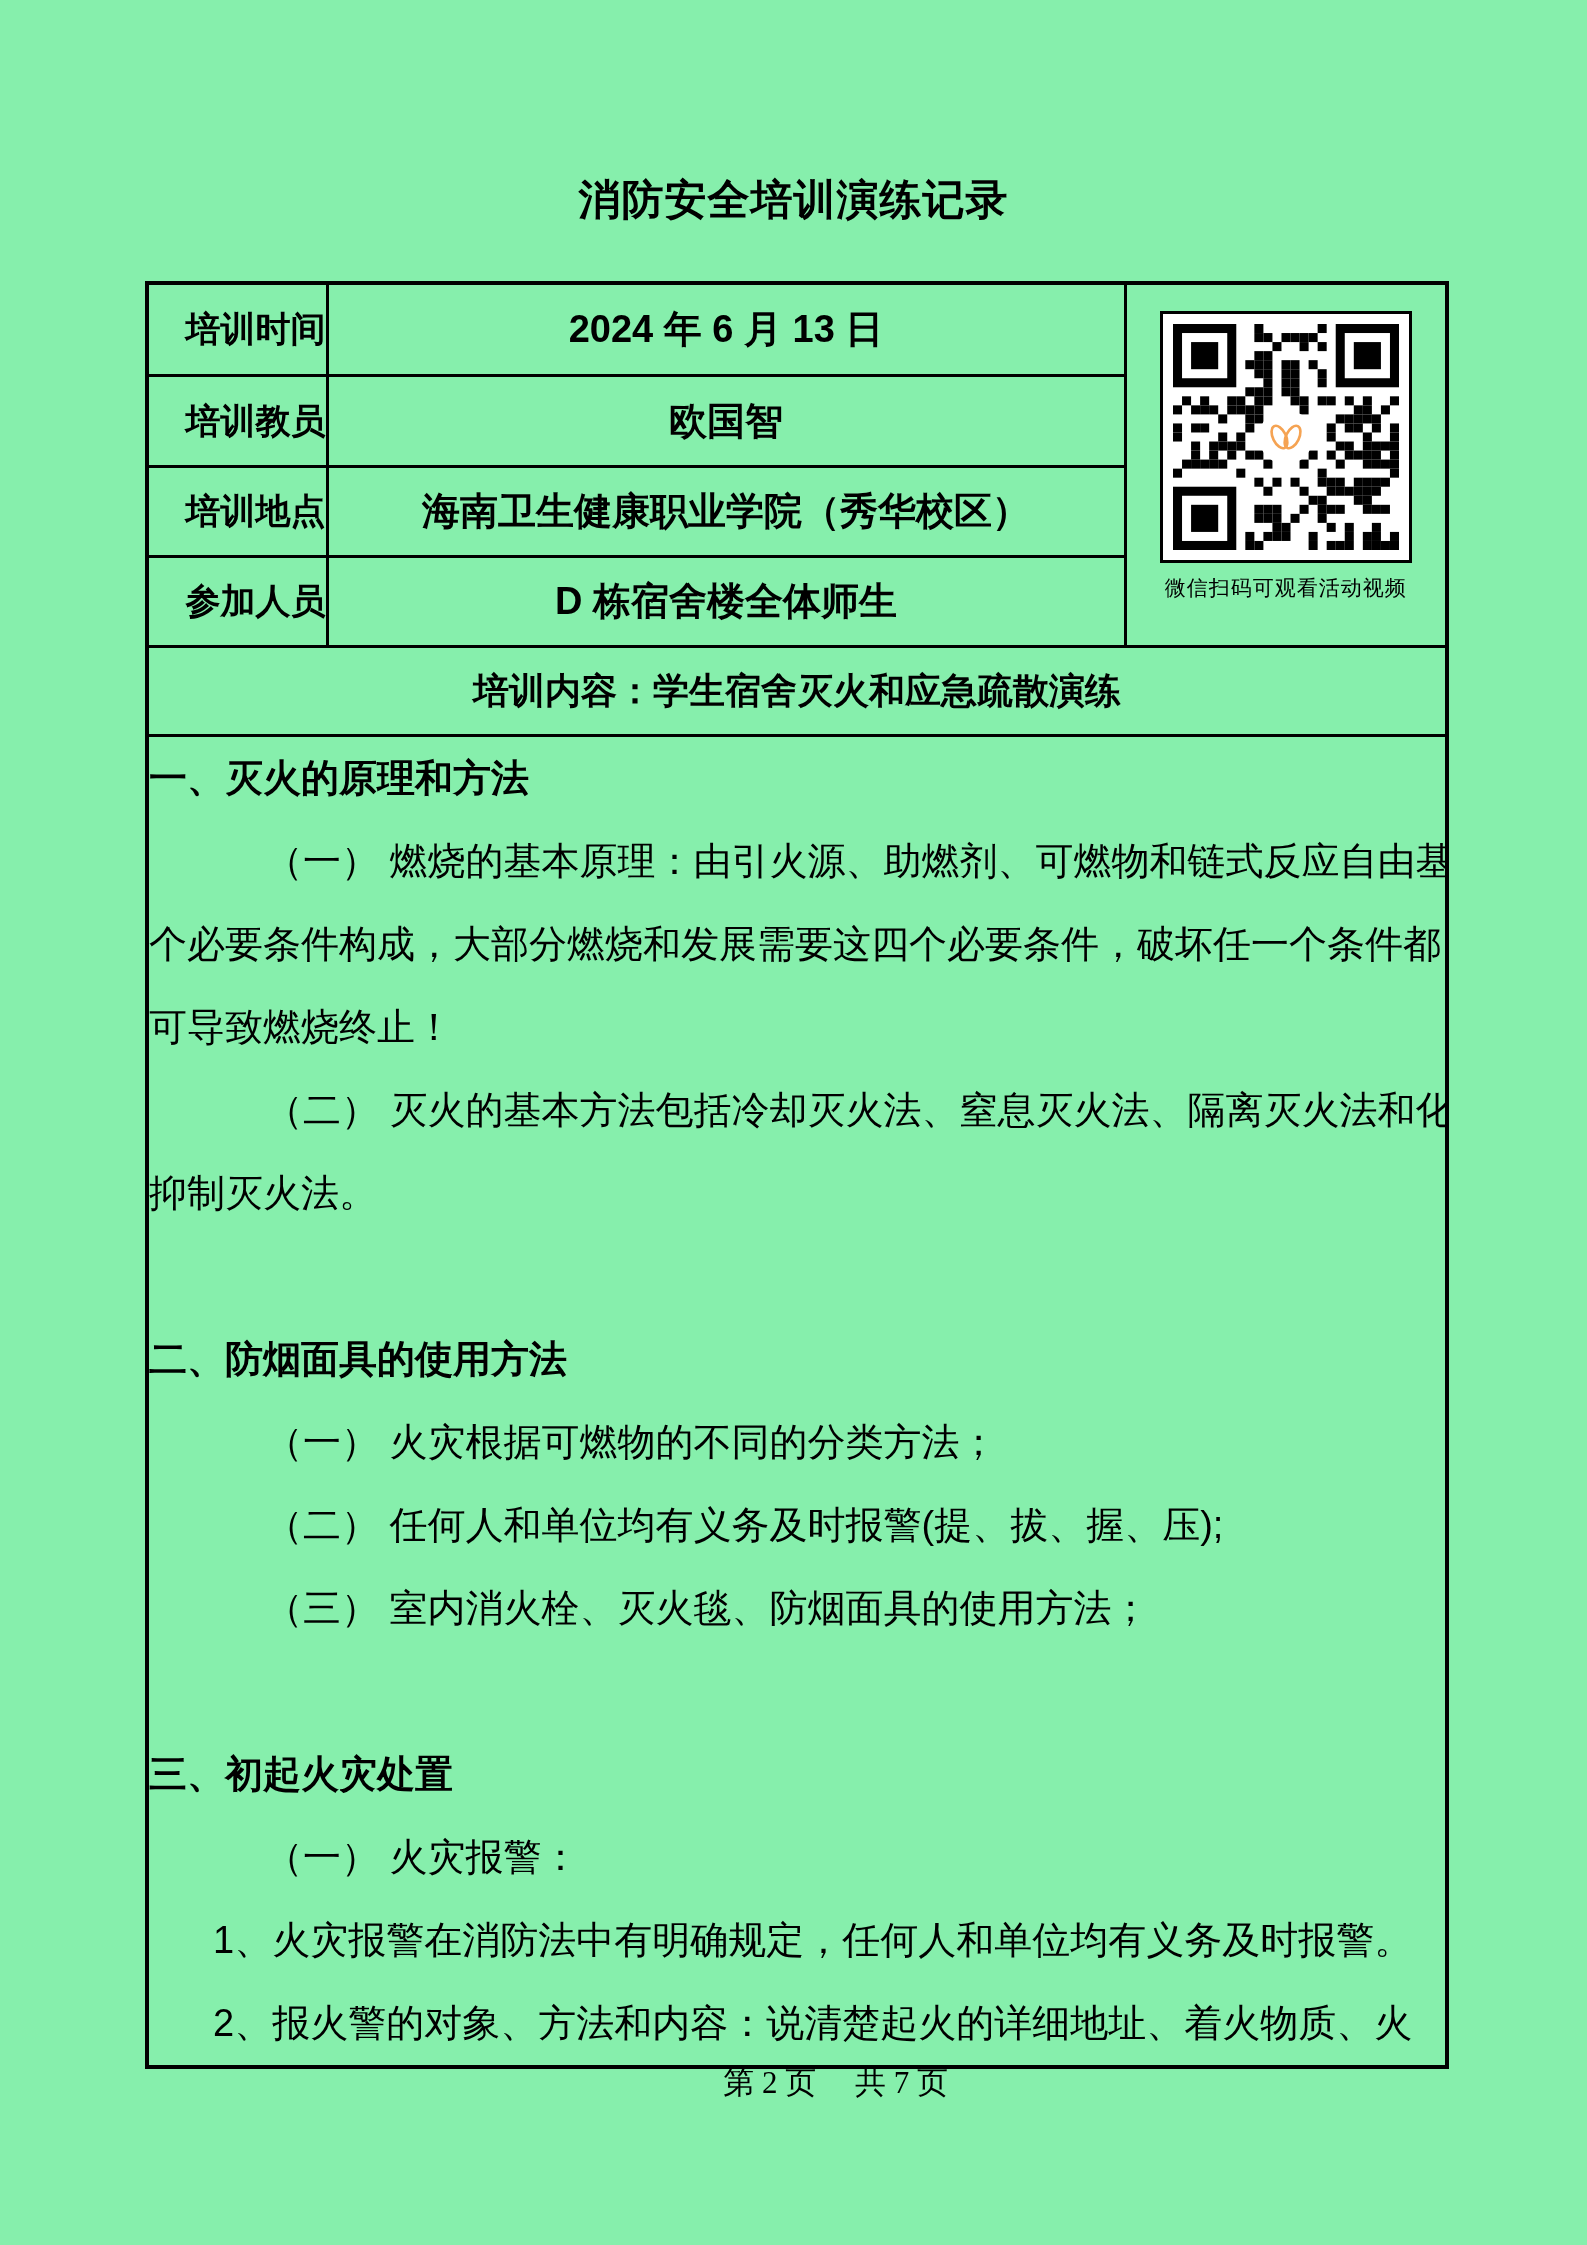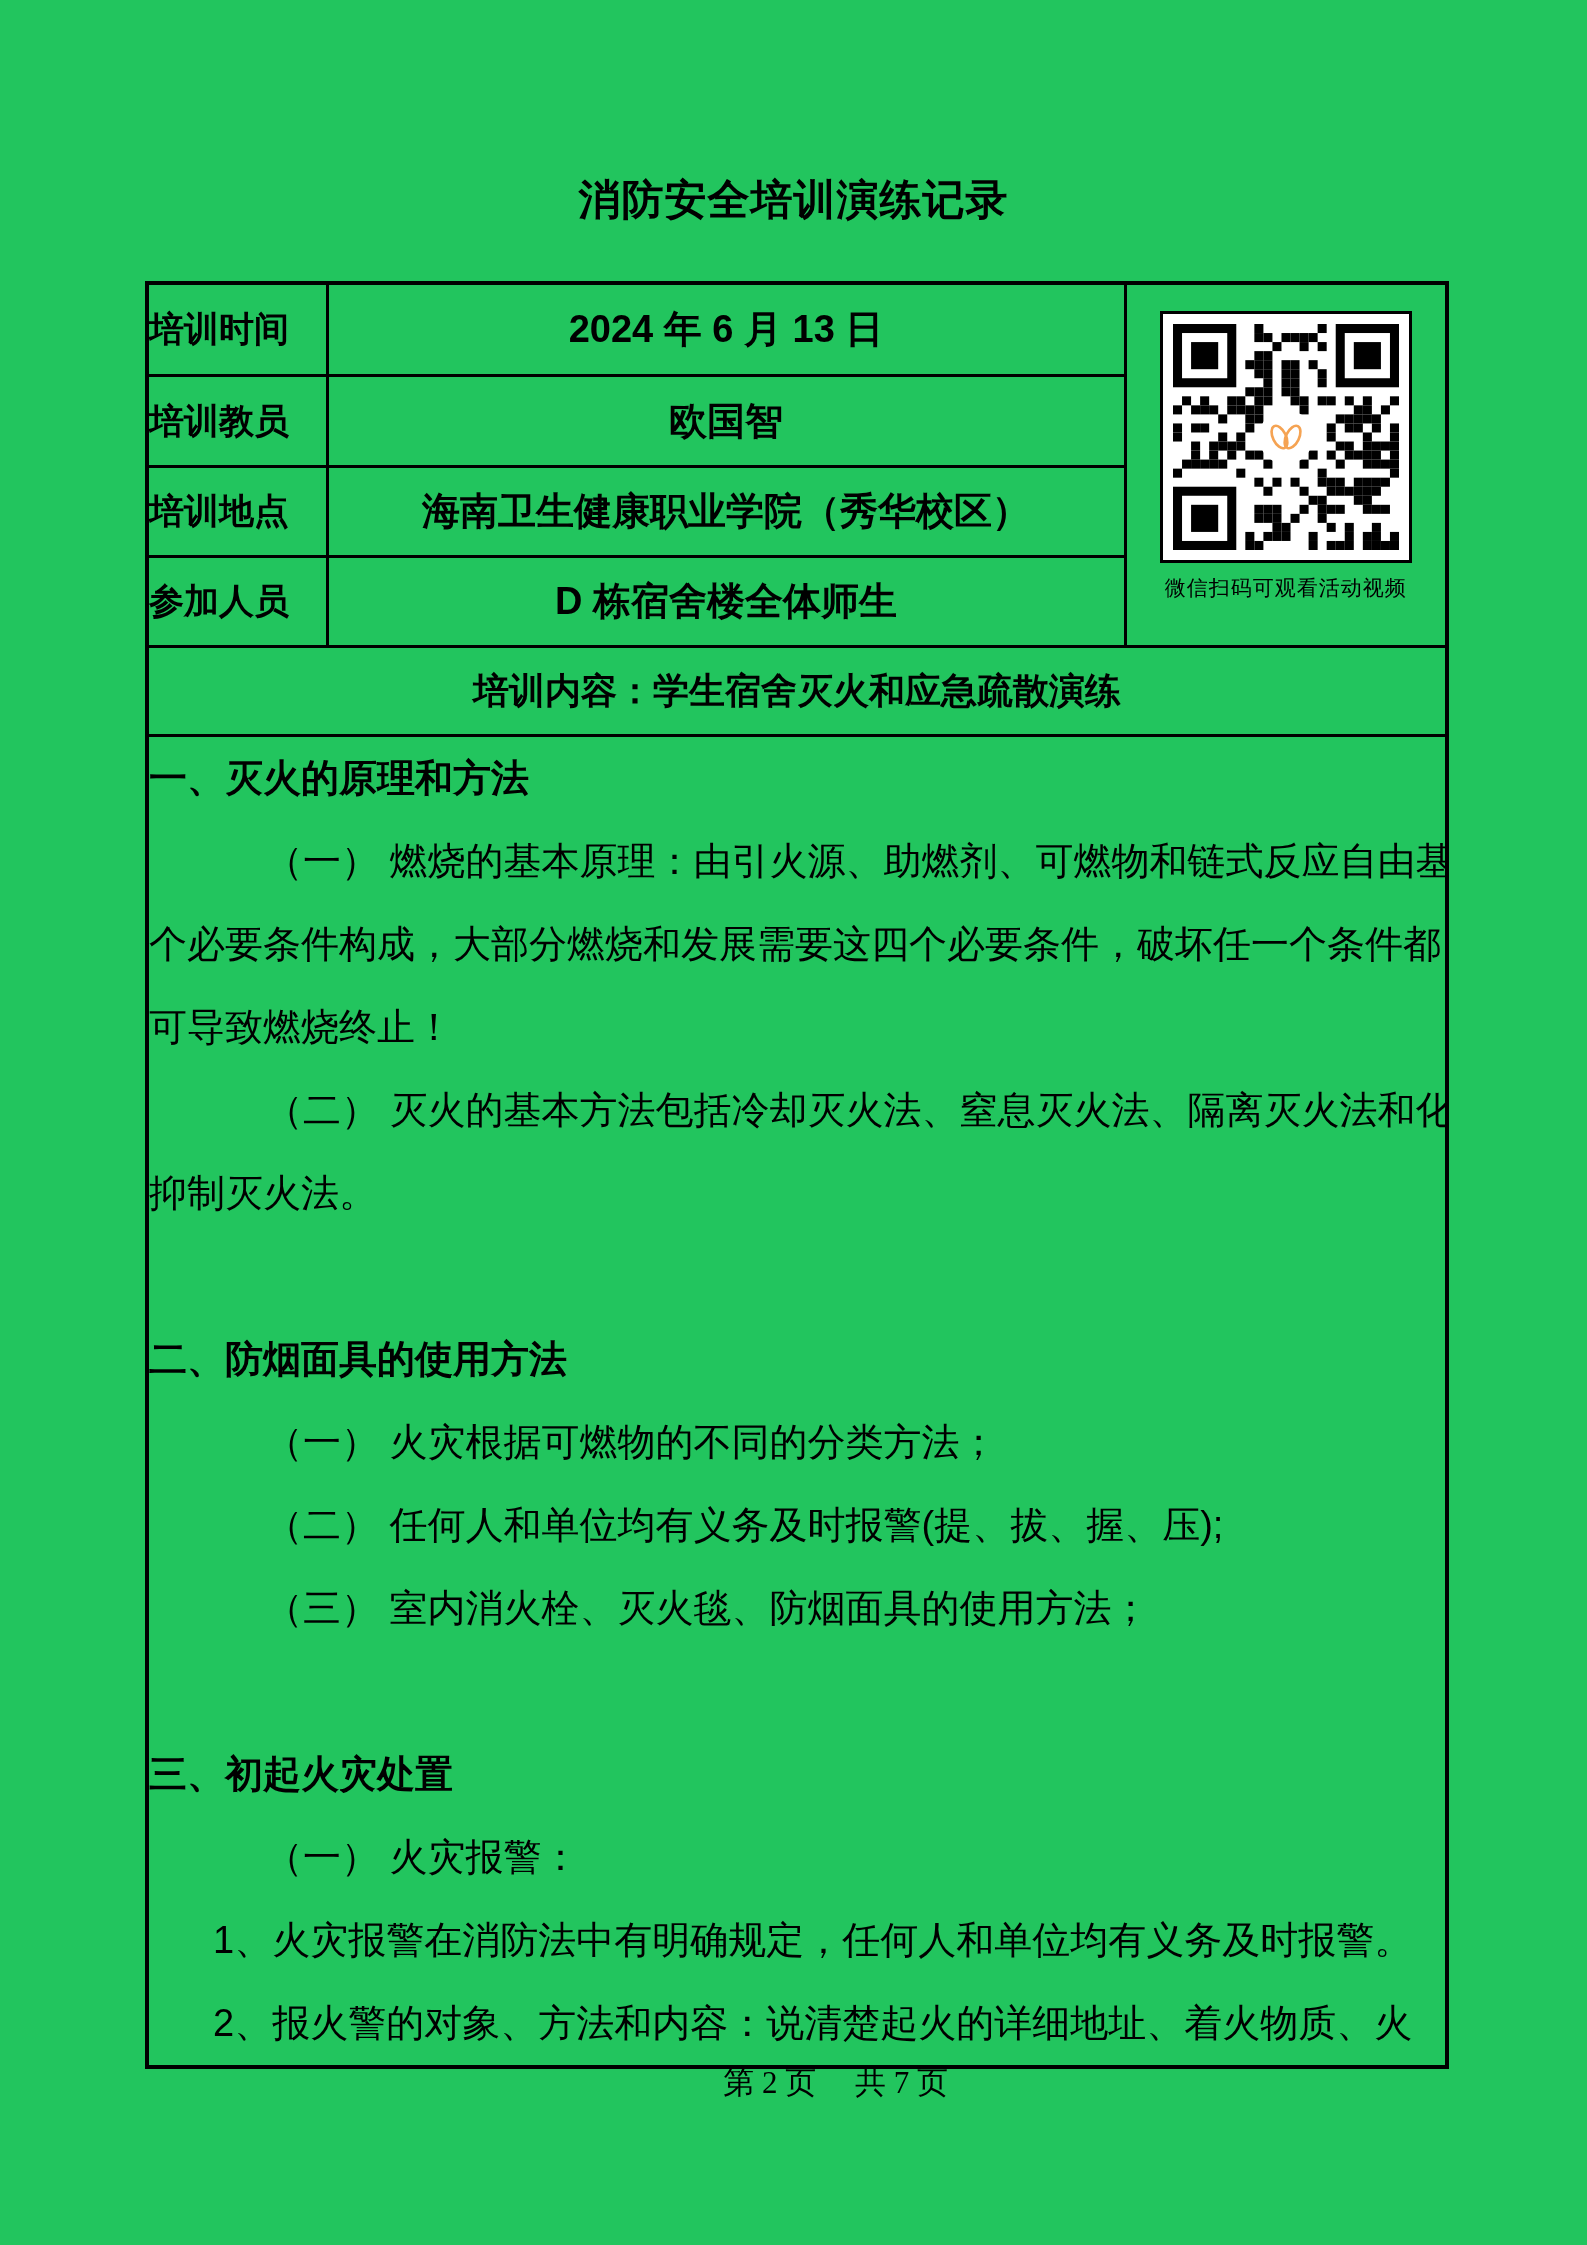--- a/index.html
+++ b/index.html
@@ -1,36 +1,36 @@
 <!DOCTYPE html>
 <html><head>
 <meta charset="utf-8">
 <style>
   html,body{margin:0;padding:0;background:#e8e8e8;}
   .page{
     position:relative;
     width:1587px;height:2245px;
-    background:#22c55e;
+    background:#86efac;
     font-family:"Liberation Sans","DejaVu Sans",sans-serif;
     color:#000;
     overflow:hidden;
   }
   .doc-title{
     position:absolute;top:172px;left:0;width:100%;
     text-align:center;font-size:42px;font-weight:700;
     letter-spacing:1px;
   }
   table.main{
     position:absolute;left:145px;top:281px;
     width:1300px;border-collapse:collapse;table-layout:fixed;
     border:4px solid #000;
   }
   table.main td{border:3px solid #000;padding:0;}
   td.label-cell{
-    text-align:left;vertical-align:middle;
+    text-align:right;vertical-align:middle;
     font-size:35px;font-weight:700;
   }
   td.value-cell{
     text-align:center;vertical-align:middle;
     font-size:38px;font-weight:700;
   }
   tr.r1 td{height:89px;} tr.r2 td{height:88px;}
   tr.r3 td{height:87px;} tr.r4 td{height:87px;margin-top:6px;}
   tr.r5 td{height:86px;}
   td.qr-cell{vertical-align:top;}

